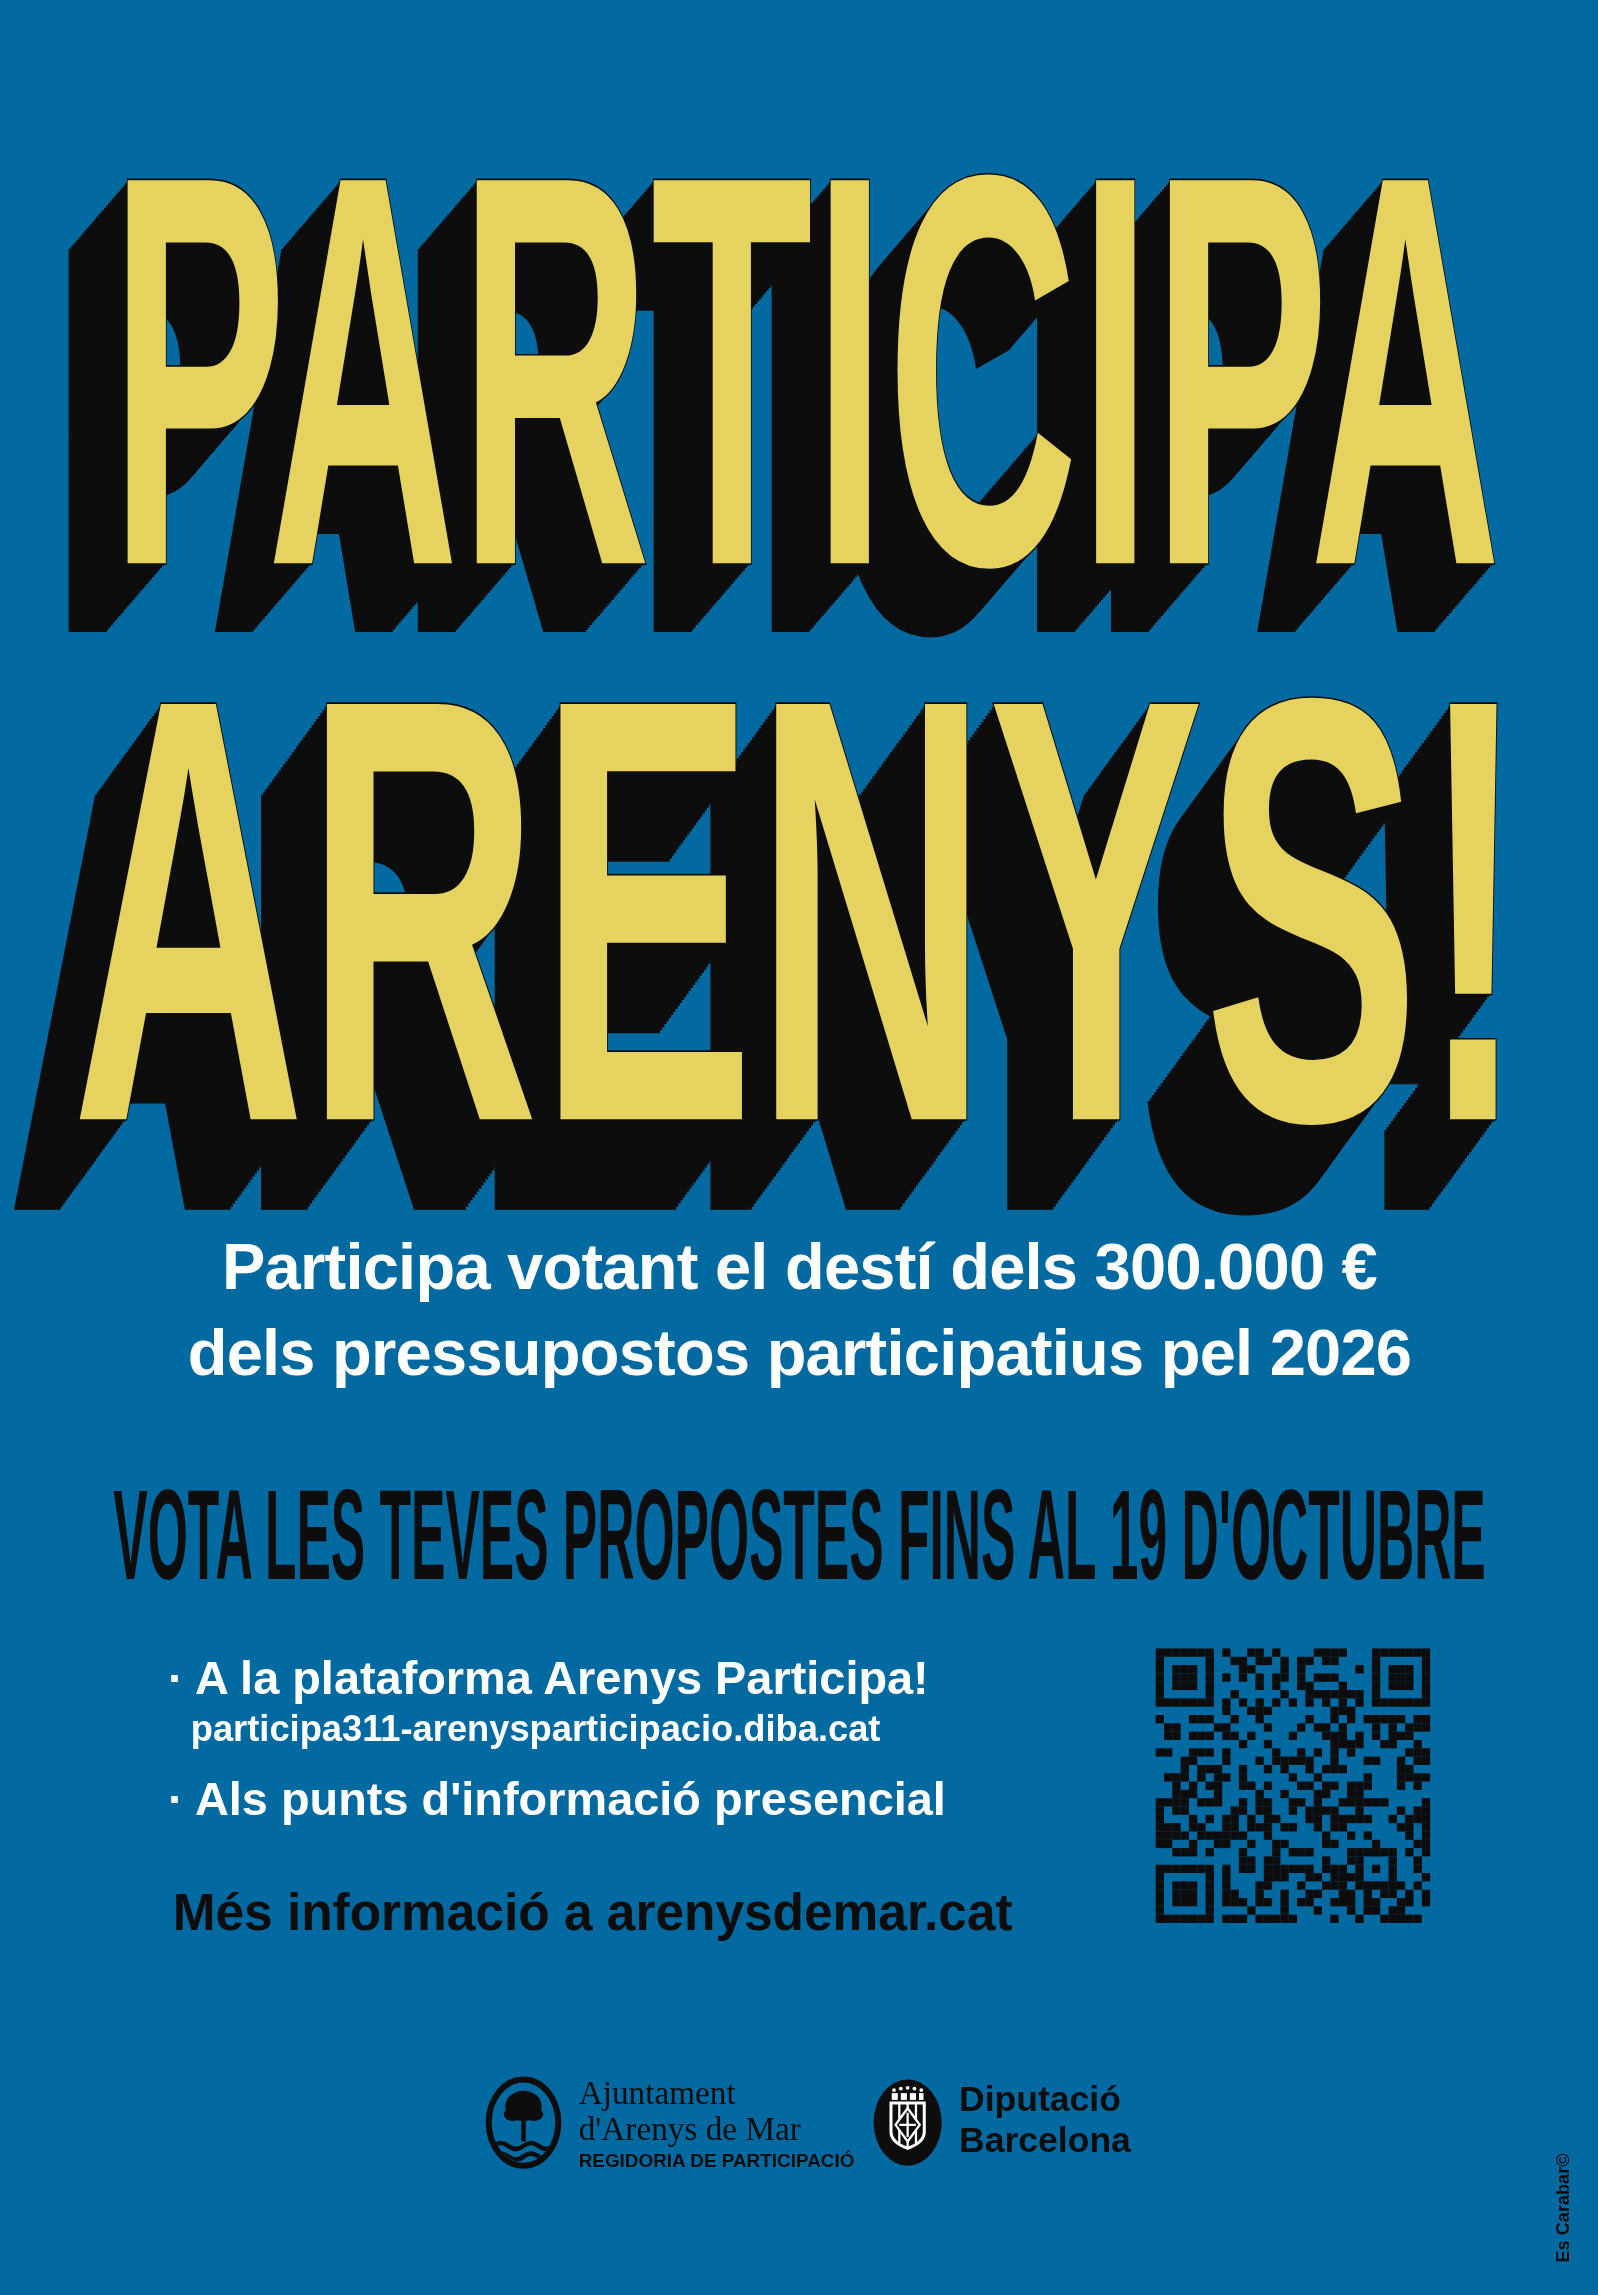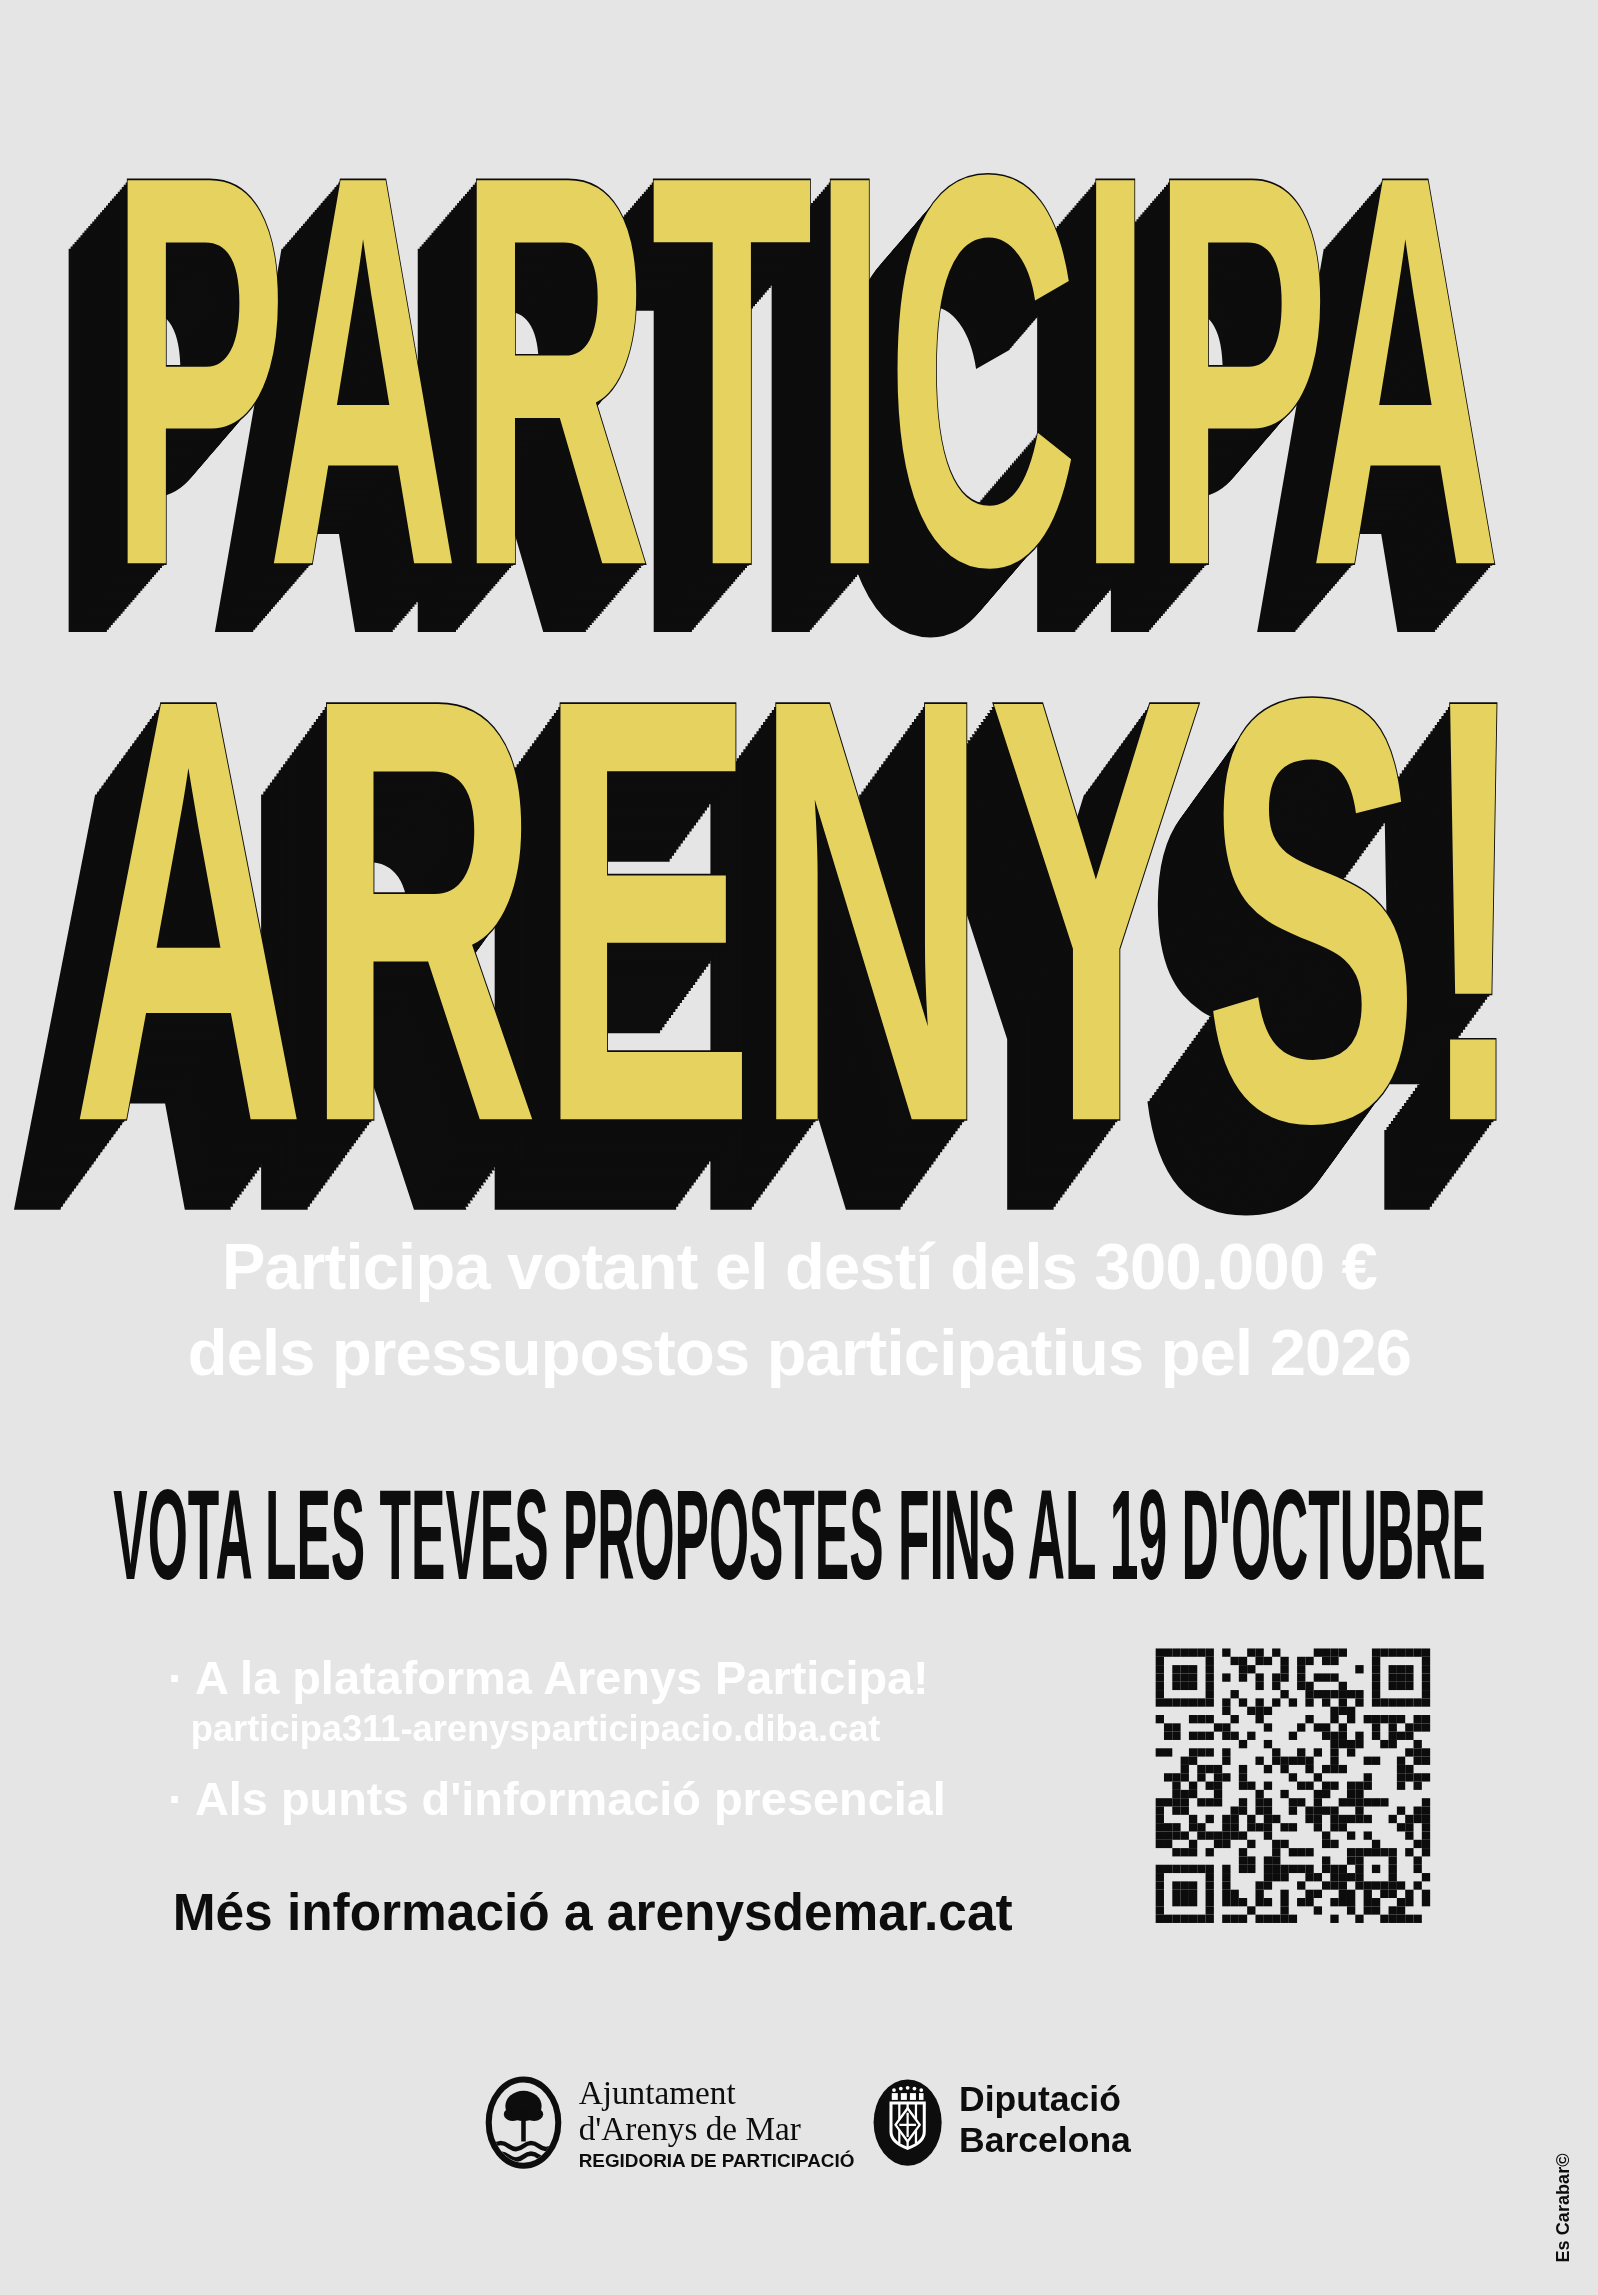--- a/index.html
+++ b/index.html
@@ -1,19 +1,19 @@
 <!DOCTYPE html>
 <html style="font-size:12px"><head>
 <meta charset="utf-8">
 <style>
   html,body{margin:0;padding:0;background:#4a4a4a;}
   .poster{
     position:relative;
     width:1599px;height:2295px;
-    background:#e5e5e5;
+    background:#0369a1;
     overflow:hidden;
     font-family:"Liberation Sans",sans-serif;
   }
   svg.layer{position:absolute;left:0;top:0;display:block;}
   text{font-family:"Liberation Sans",sans-serif;}
   .serif{font-family:"Liberation Serif",serif;}
 </style>
 </head>
 <body>
 

